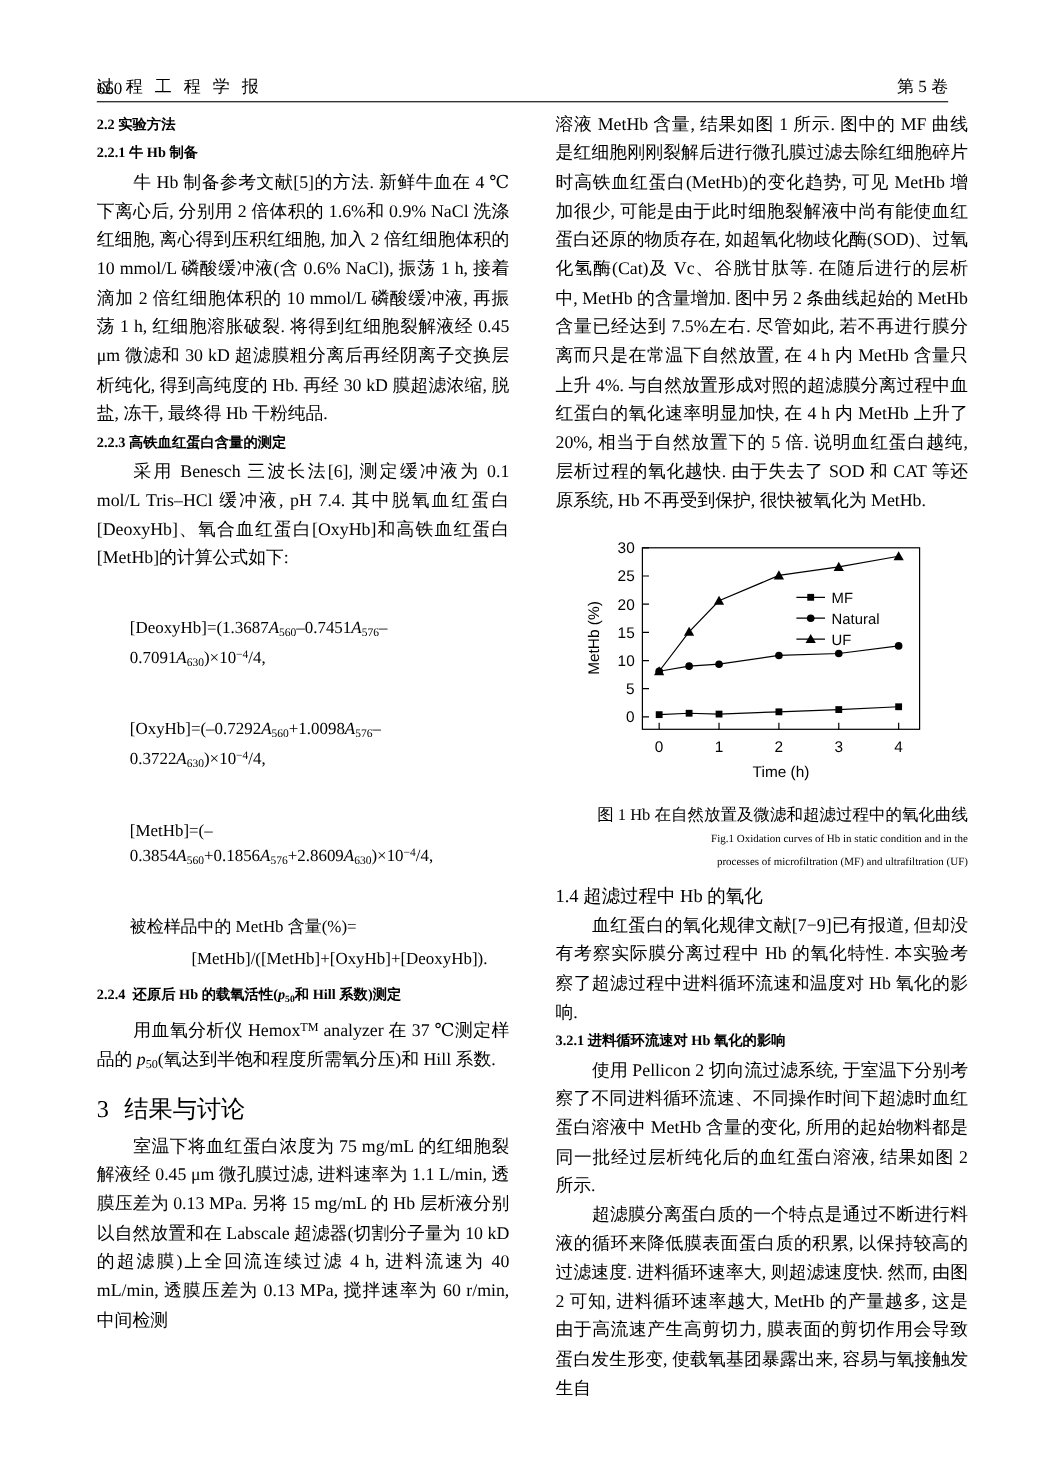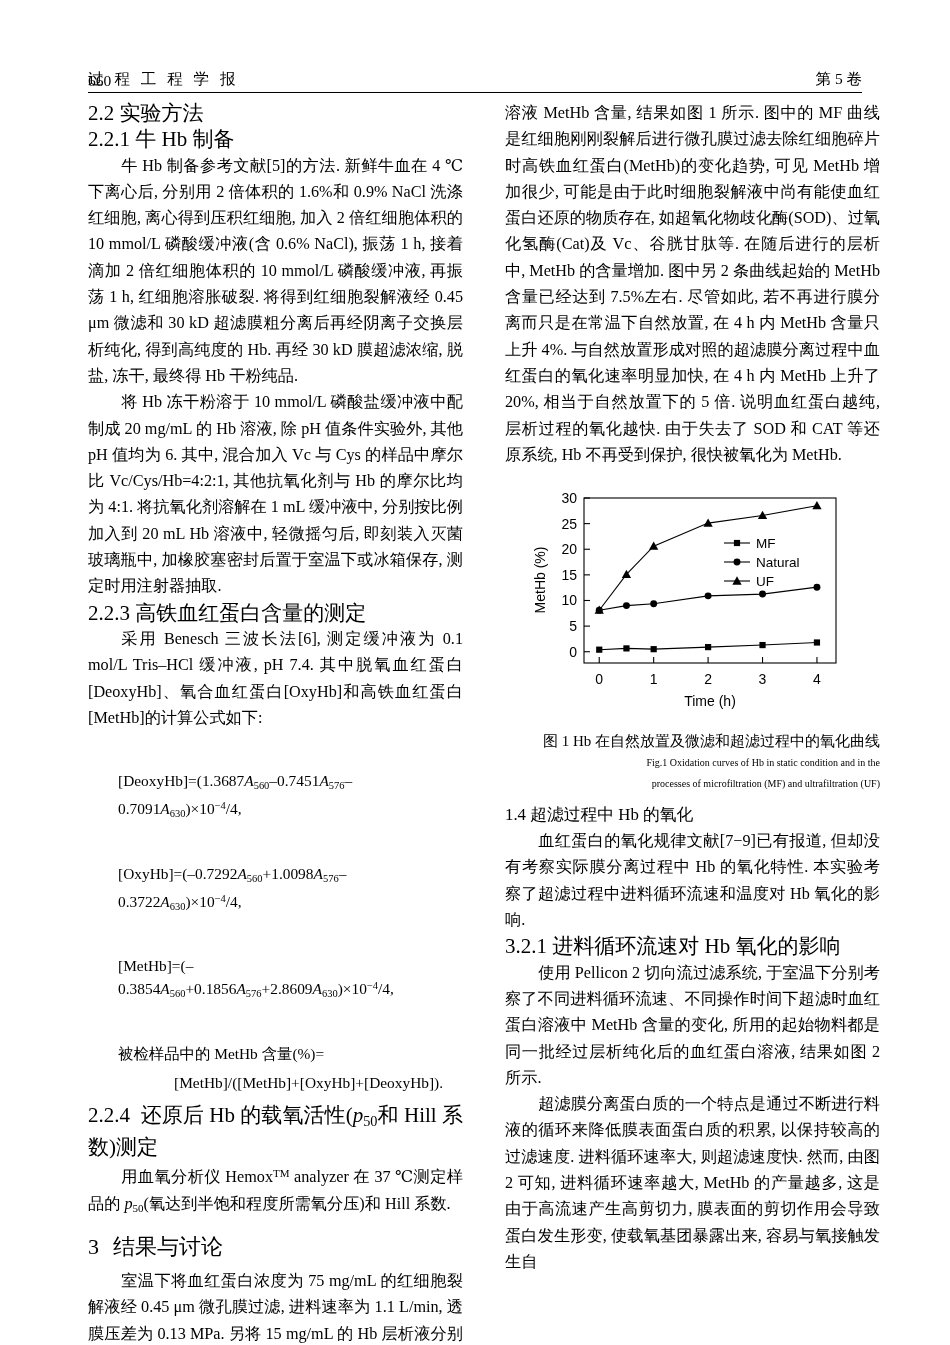--- a/index.html
+++ b/index.html
@@ -58,23 +58,23 @@
     text-justify: inter-ideograph;
   }
   .col-left  { left: 88px; }
   .col-right { left: 505px; }
 
   p { margin: 0; }
   .indent { text-indent: 2.05em; }
 
   .h-sub {
     margin: 0;
-    font-size: 21px;
+    font-size: 13px;
     line-height: 26.3px;
-    font-weight: normal;
+    font-weight: bold;
   }
   .h-sec {
     margin: 11px 0 6px 0;
     font-size: 22px;
     line-height: 30px;
     font-weight: normal;
   }
   .h-sec .num { margin-right: 14px; }
   .h-ssec {
     margin: 7px 0 0 0;
@@ -130,21 +130,20 @@
     <span class="right">第 5 卷</span>
   </div>
   <div class="rule"></div>
 
   <div class="col col-left">
 
     <h3 class="h-sub">2.2  实验方法</h3>
     <h4 class="h-sub">2.2.1  牛 Hb 制备</h4>
     <p class="indent">牛 Hb 制备参考文献[5]的方法. 新鲜牛血在 4 ℃下离心后, 分别用 2 倍体积的 1.6%和 0.9% NaCl 洗涤红细胞, 离心得到压积红细胞, 加入 2 倍红细胞体积的 10 mmol/L 磷酸缓冲液(含 0.6% NaCl), 振荡 1 h, 接着滴加 2 倍红细胞体积的 10 mmol/L 磷酸缓冲液, 再振荡 1 h, 红细胞溶胀破裂. 将得到红细胞裂解液经 0.45 μm 微滤和 30 kD 超滤膜粗分离后再经阴离子交换层析纯化, 得到高纯度的 Hb. 再经 30 kD 膜超滤浓缩, 脱盐, 冻干, 最终得 Hb 干粉纯品.</p>
 
-    <p class="indent">将 Hb 冻干粉溶于 10 mmol/L 磷酸盐缓冲液中配制成 20 mg/mL 的 Hb 溶液, 除 pH 值条件实验外, 其他 pH 值均为 6. 其中, 混合加入 Vc 与 Cys 的样品中摩尔比 Vc/Cys/Hb=4:2:1, 其他抗氧化剂与 Hb 的摩尔比均为 4:1. 将抗氧化剂溶解在 1 mL 缓冲液中, 分别按比例加入到 20 mL Hb 溶液中, 轻微摇匀后, 即刻装入灭菌玻璃瓶中, 加橡胶塞密封后置于室温下或冰箱保存, 测定时用注射器抽取.</p>
 
     <h4 class="h-sub">2.2.3  高铁血红蛋白含量的测定</h4>
     <p class="indent">采用 Benesch 三波长法[6], 测定缓冲液为 0.1 mol/L Tris–HCl 缓冲液, pH 7.4. 其中脱氧血红蛋白[DeoxyHb]、氧合血红蛋白[OxyHb]和高铁血红蛋白[MetHb]的计算公式如下:</p>
 
     <div class="formula ind">
       [DeoxyHb]=(1.3687<i>A</i><sub>560</sub>–0.7451<i>A</i><sub>576</sub>–0.7091<i>A</i><sub>630</sub>)×10<sup>−4</sup>/4,
     </div>
     <div class="formula ind">
       [OxyHb]=(–0.7292<i>A</i><sub>560</sub>+1.0098<i>A</i><sub>576</sub>–0.3722<i>A</i><sub>630</sub>)×10<sup>−4</sup>/4,
     </div>

